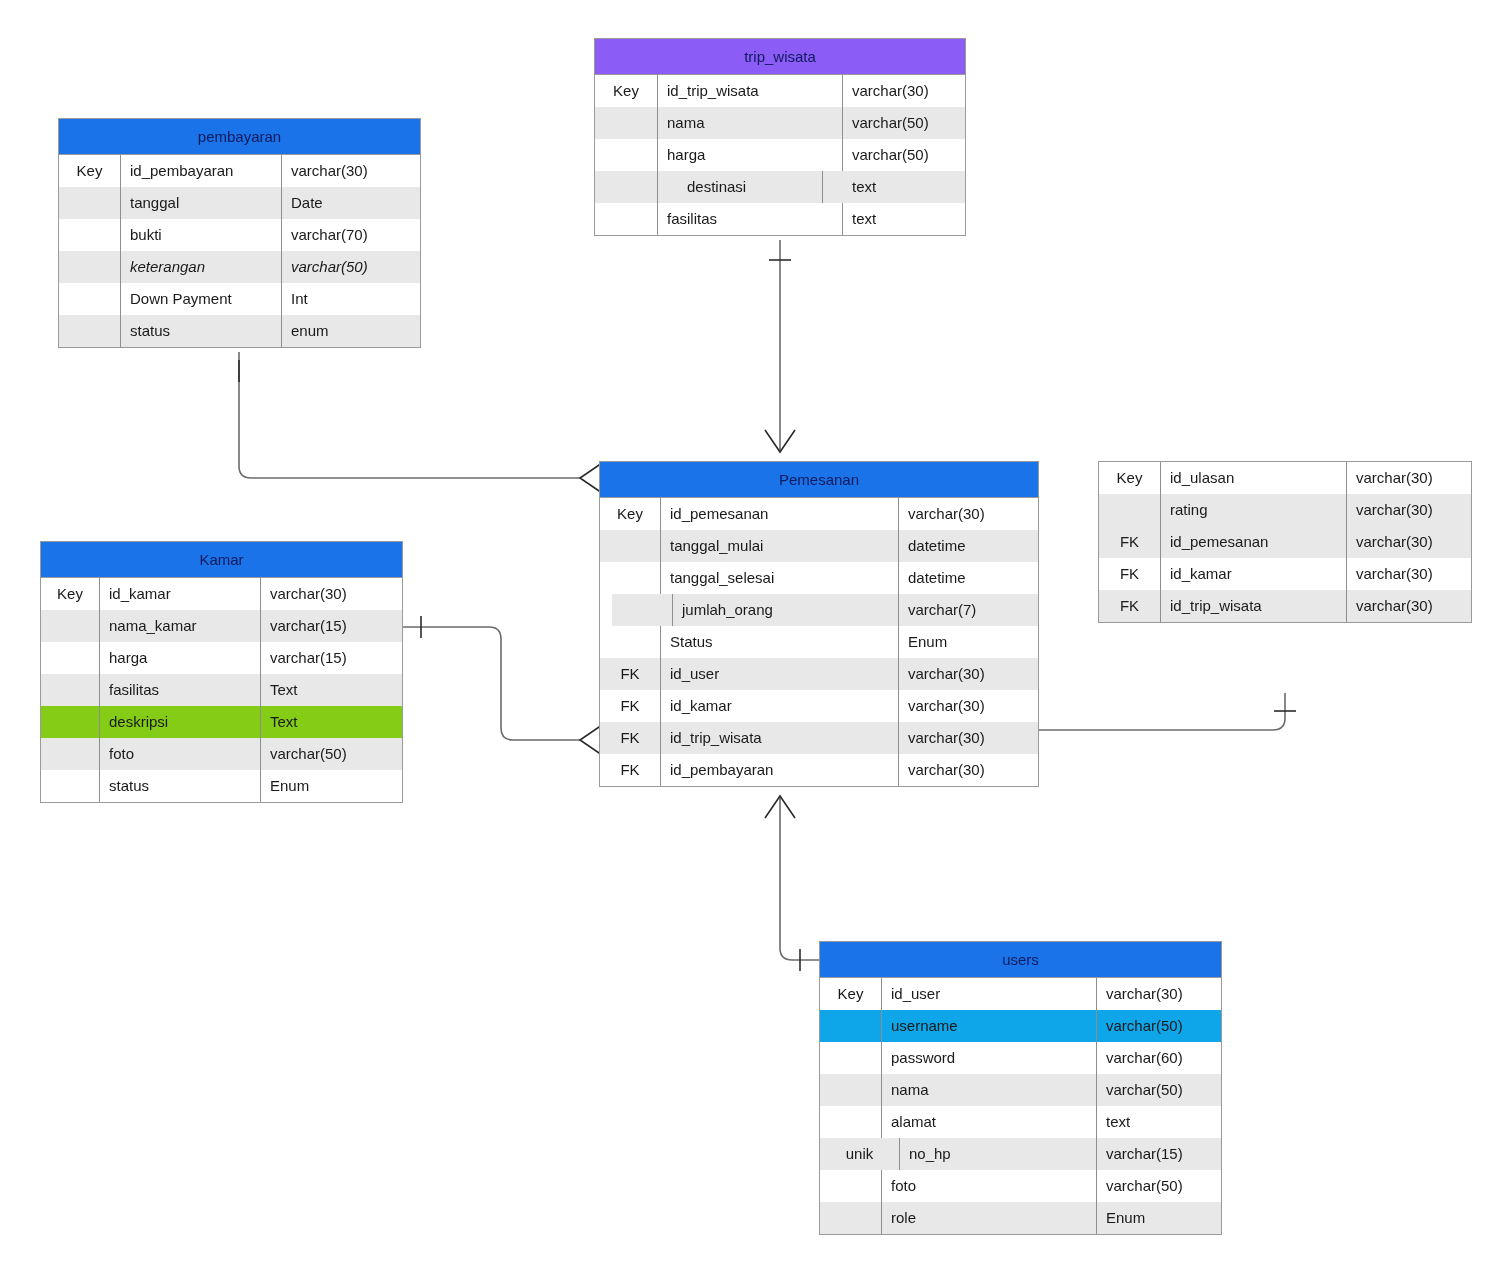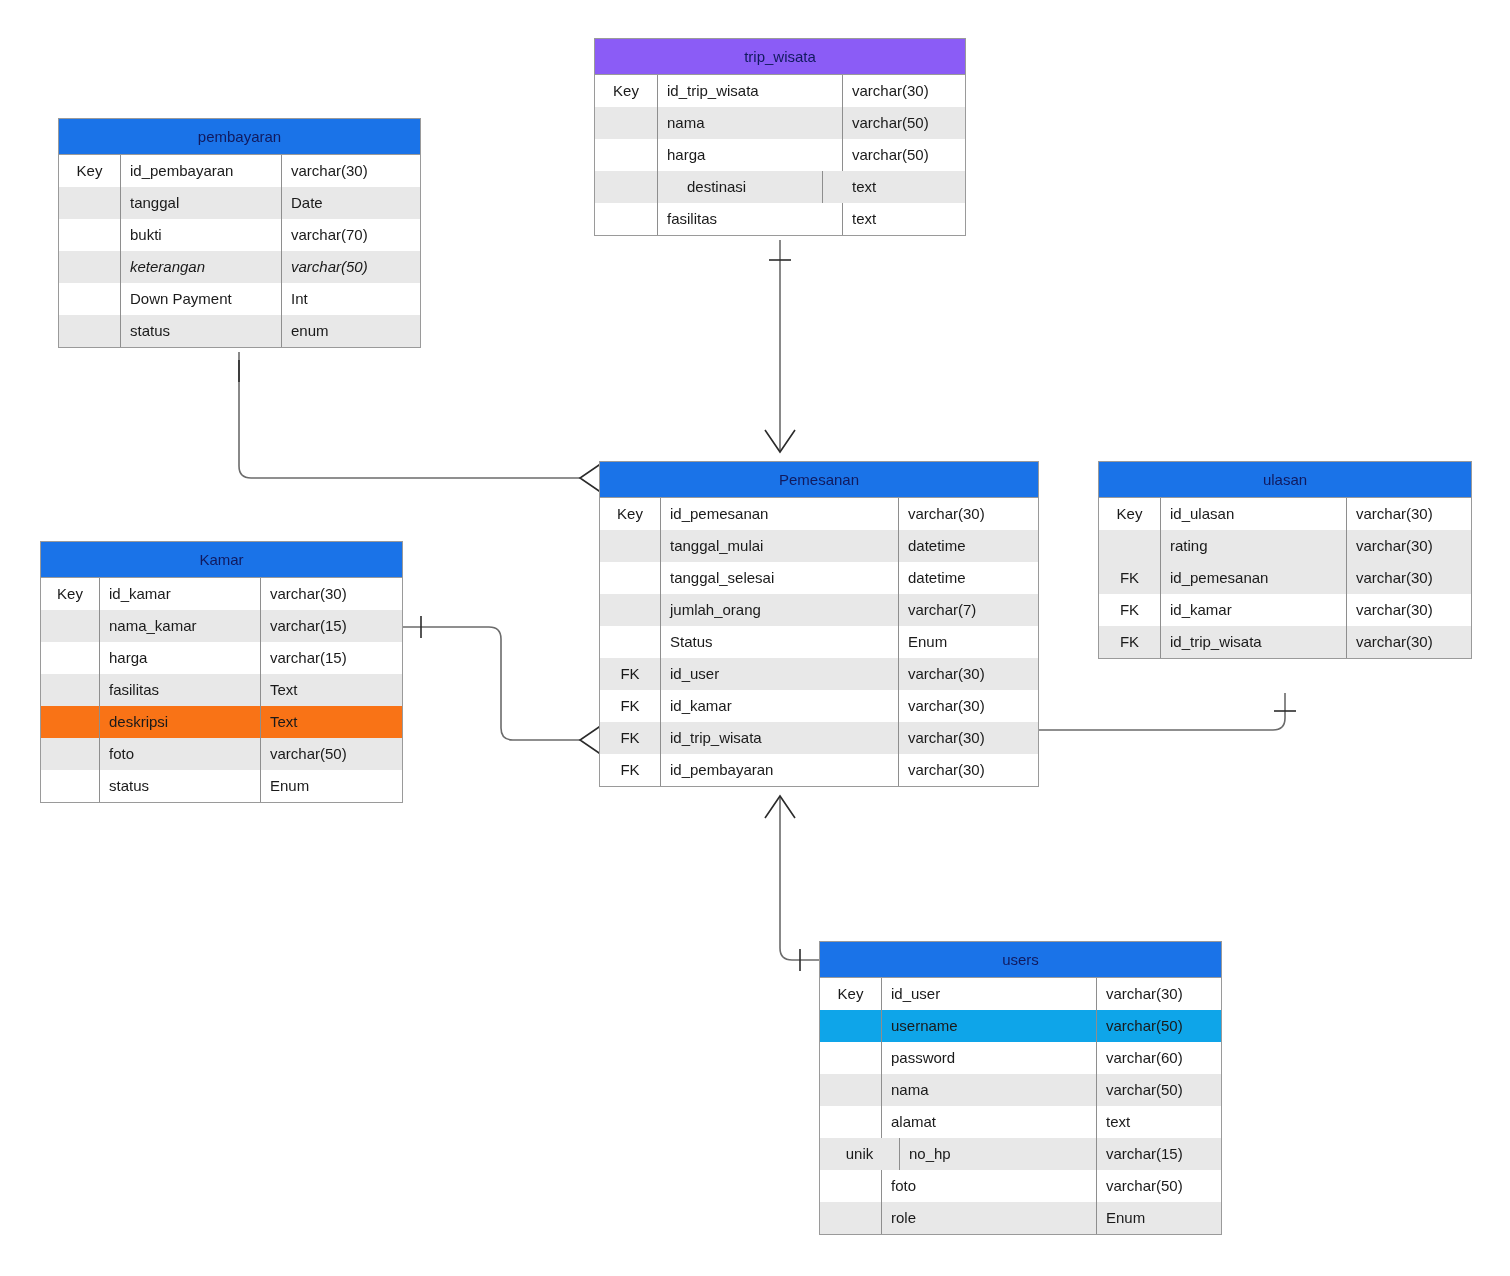--- a/index.html
+++ b/index.html
@@ -194,21 +194,21 @@
         <div class="row" style="background: rgb(255, 255, 255);">
           <div class="cell cell-key" style="width: 59px;"></div>
           <div class="cell cell-name">harga</div>
           <div class="cell cell-type" style="width: 141px;">varchar(15)</div>
         </div>
         <div class="row alt" style="background: rgb(232, 232, 232);">
           <div class="cell cell-key" style="width: 59px;"></div>
           <div class="cell cell-name">fasilitas</div>
           <div class="cell cell-type" style="width: 141px;">Text</div>
         </div>
-        <div class="row" style="background: #f97316;">
+        <div class="row" style="background: #84cc16;">
           <div class="cell cell-key" style="width: 59px;"></div>
           <div class="cell cell-name">deskripsi</div>
           <div class="cell cell-type" style="width: 141px;">Text</div>
         </div>
         <div class="row alt" style="background: rgb(232, 232, 232);">
           <div class="cell cell-key" style="width: 59px;"></div>
           <div class="cell cell-name">foto</div>
           <div class="cell cell-type" style="width: 141px;">varchar(50)</div>
         </div>
         <div class="row" style="background: rgb(255, 255, 255);">
@@ -229,21 +229,21 @@
         <div class="row alt" style="background: rgb(232, 232, 232);">
           <div class="cell cell-key" style="width: 61px;"></div>
           <div class="cell cell-name">tanggal_mulai</div>
           <div class="cell cell-type" style="width: 139px;">datetime</div>
         </div>
         <div class="row" style="background: rgb(255, 255, 255);">
           <div class="cell cell-key" style="width: 61px;"></div>
           <div class="cell cell-name">tanggal_selesai</div>
           <div class="cell cell-type" style="width: 139px;">datetime</div>
         </div>
-        <div class="row alt" style="background: rgb(232, 232, 232);">
+        <div class="row alt" style="background: rgb(232, 232, 232); margin-left: 12px;">
           <div class="cell cell-key" style="width: 61px;"></div>
           <div class="cell cell-name">jumlah_orang</div>
           <div class="cell cell-type" style="width: 139px;">varchar(7)</div>
         </div>
         <div class="row" style="background: rgb(255, 255, 255);">
           <div class="cell cell-key" style="width: 61px;"></div>
           <div class="cell cell-name">Status</div>
           <div class="cell cell-type" style="width: 139px;">Enum</div>
         </div>
         <div class="row alt" style="background: rgb(232, 232, 232);">
@@ -262,21 +262,20 @@
           <div class="cell cell-type" style="width: 139px;">varchar(30)</div>
         </div>
         <div class="row" style="background: rgb(255, 255, 255);">
           <div class="cell cell-key" style="width: 61px;">FK</div>
           <div class="cell cell-name">id_pembayaran</div>
           <div class="cell cell-type" style="width: 139px;">varchar(30)</div>
         </div>
       </div>
     </div>
     <div class="entity" style="left: 1098px; top: 461px; width: 374px; border-color: rgb(154, 154, 154);">
-      <div class="entity-header" style="background: rgb(26, 115, 232); color: rgb(17, 26, 94); border-bottom-color: rgb(154, 154, 154);">ulasan</div>
       <div class="entity-rows">
         <div class="row" style="background: rgb(255, 255, 255);">
           <div class="cell cell-key" style="width: 62px;">Key</div>
           <div class="cell cell-name">id_ulasan</div>
           <div class="cell cell-type" style="width: 124px;">varchar(30)</div>
         </div>
         <div class="row alt" style="background: rgb(232, 232, 232);">
           <div class="cell cell-key" style="width: 62px;"></div>
           <div class="cell cell-name">rating</div>
           <div class="cell cell-type" style="width: 124px;">varchar(30)</div>

